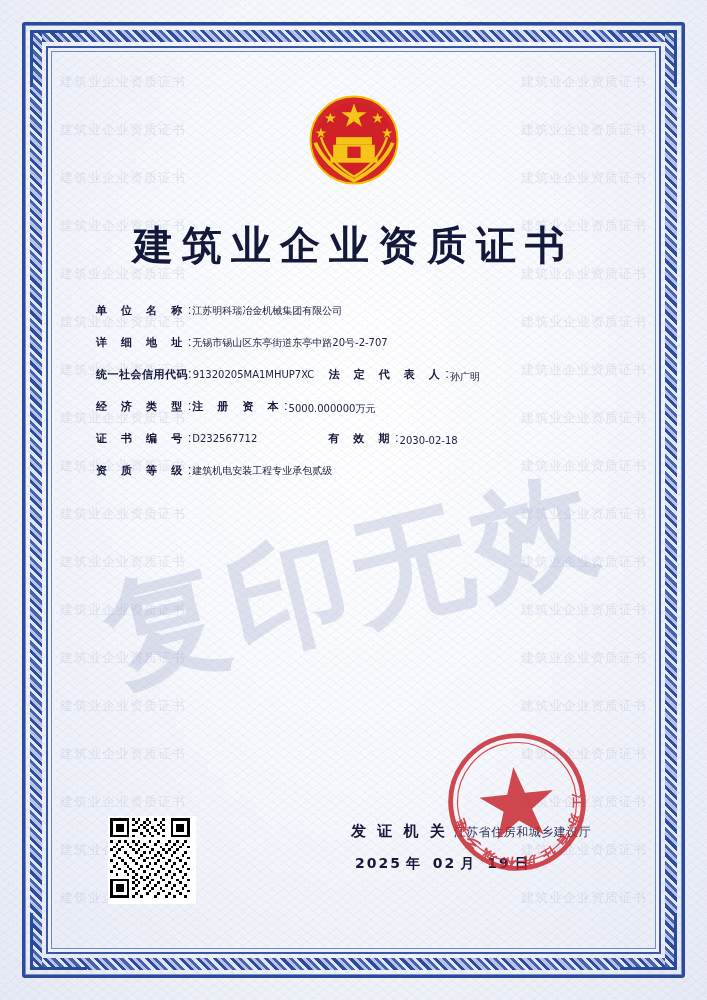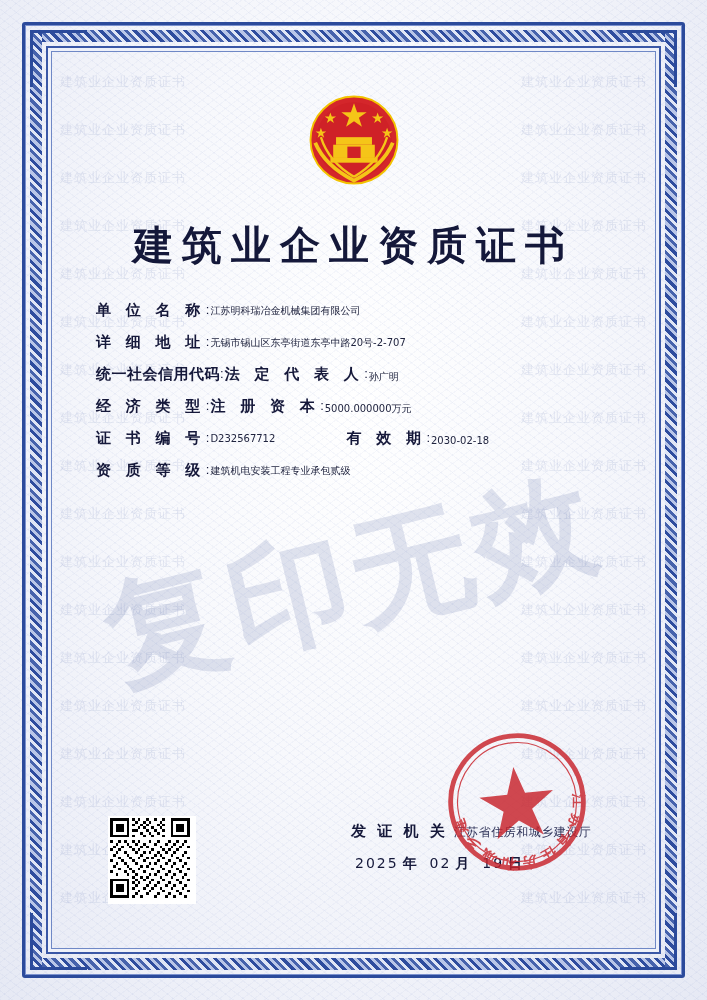--- a/index.html
+++ b/index.html
@@ -134,24 +134,24 @@
     right: 96px;
     top: 300px;
   }
   .field-row {
     display: flex;
     align-items: flex-start;
     min-height: 30px;
     margin-bottom: 2px;
   }
   .lbl {
-    font-size: 15px;
+    font-size: 11px;
     font-weight: bold;
     color: #15183a;
-    font-family: Liberation Serif, serif;
+    font-family: Liberation Sans, sans-serif;
     white-space: nowrap;
     flex: 0 0 auto;
     line-height: 20px;
   }
   .lbl.sp5 { letter-spacing: 5.5px; }
   .lbl.sp1 { letter-spacing: 0.5px; }
   .colon {
     font-size: 13px;
     color: #15183a;
     line-height: 20px;
@@ -208,21 +208,21 @@
     margin-left: 6px;
   }
   .date-line {
     margin-top: 14px;
     font-size: 14px;
     font-weight: bold;
     color: #15183a;
     letter-spacing: 2px;
     font-family: "DejaVu Sans", sans-serif;
   }
-  .date-line .dv { font-weight: normal; margin: 0 4px; }
+  .date-line .dv { font-weight: bold; margin: 0 4px; }
 
   
   .seal {
     position: absolute;
     right: 112px;
     bottom: 120px;
     width: 156px;
     height: 156px;
     opacity: 0.82;
     transform: rotate(-6deg);
@@ -355,20 +355,21 @@
 
     <div class="field-row">
       <span class="lbl sp5">详 细 地 址</span>
       <span class="colon">:</span>
       <span class="val">无锡市锡山区东亭街道东亭中路20号-2-707</span>
     </div>
 
     <div class="field-row">
       <span class="lbl sp1">统一社会信用代码</span>
       <span class="colon">:</span>
+      <span class="val mid">91320205MA1MHUP7XC</span>
       <div class="inline-group">
         <span class="lbl sp5">法 定 代 表 人</span>
         <span class="colon">:</span>
         <span class="val">孙广明</span>
       </div>
     </div>
 
     <div class="field-row">
       <span class="lbl sp5">经 济 类 型</span>
       <span class="colon">:</span>

